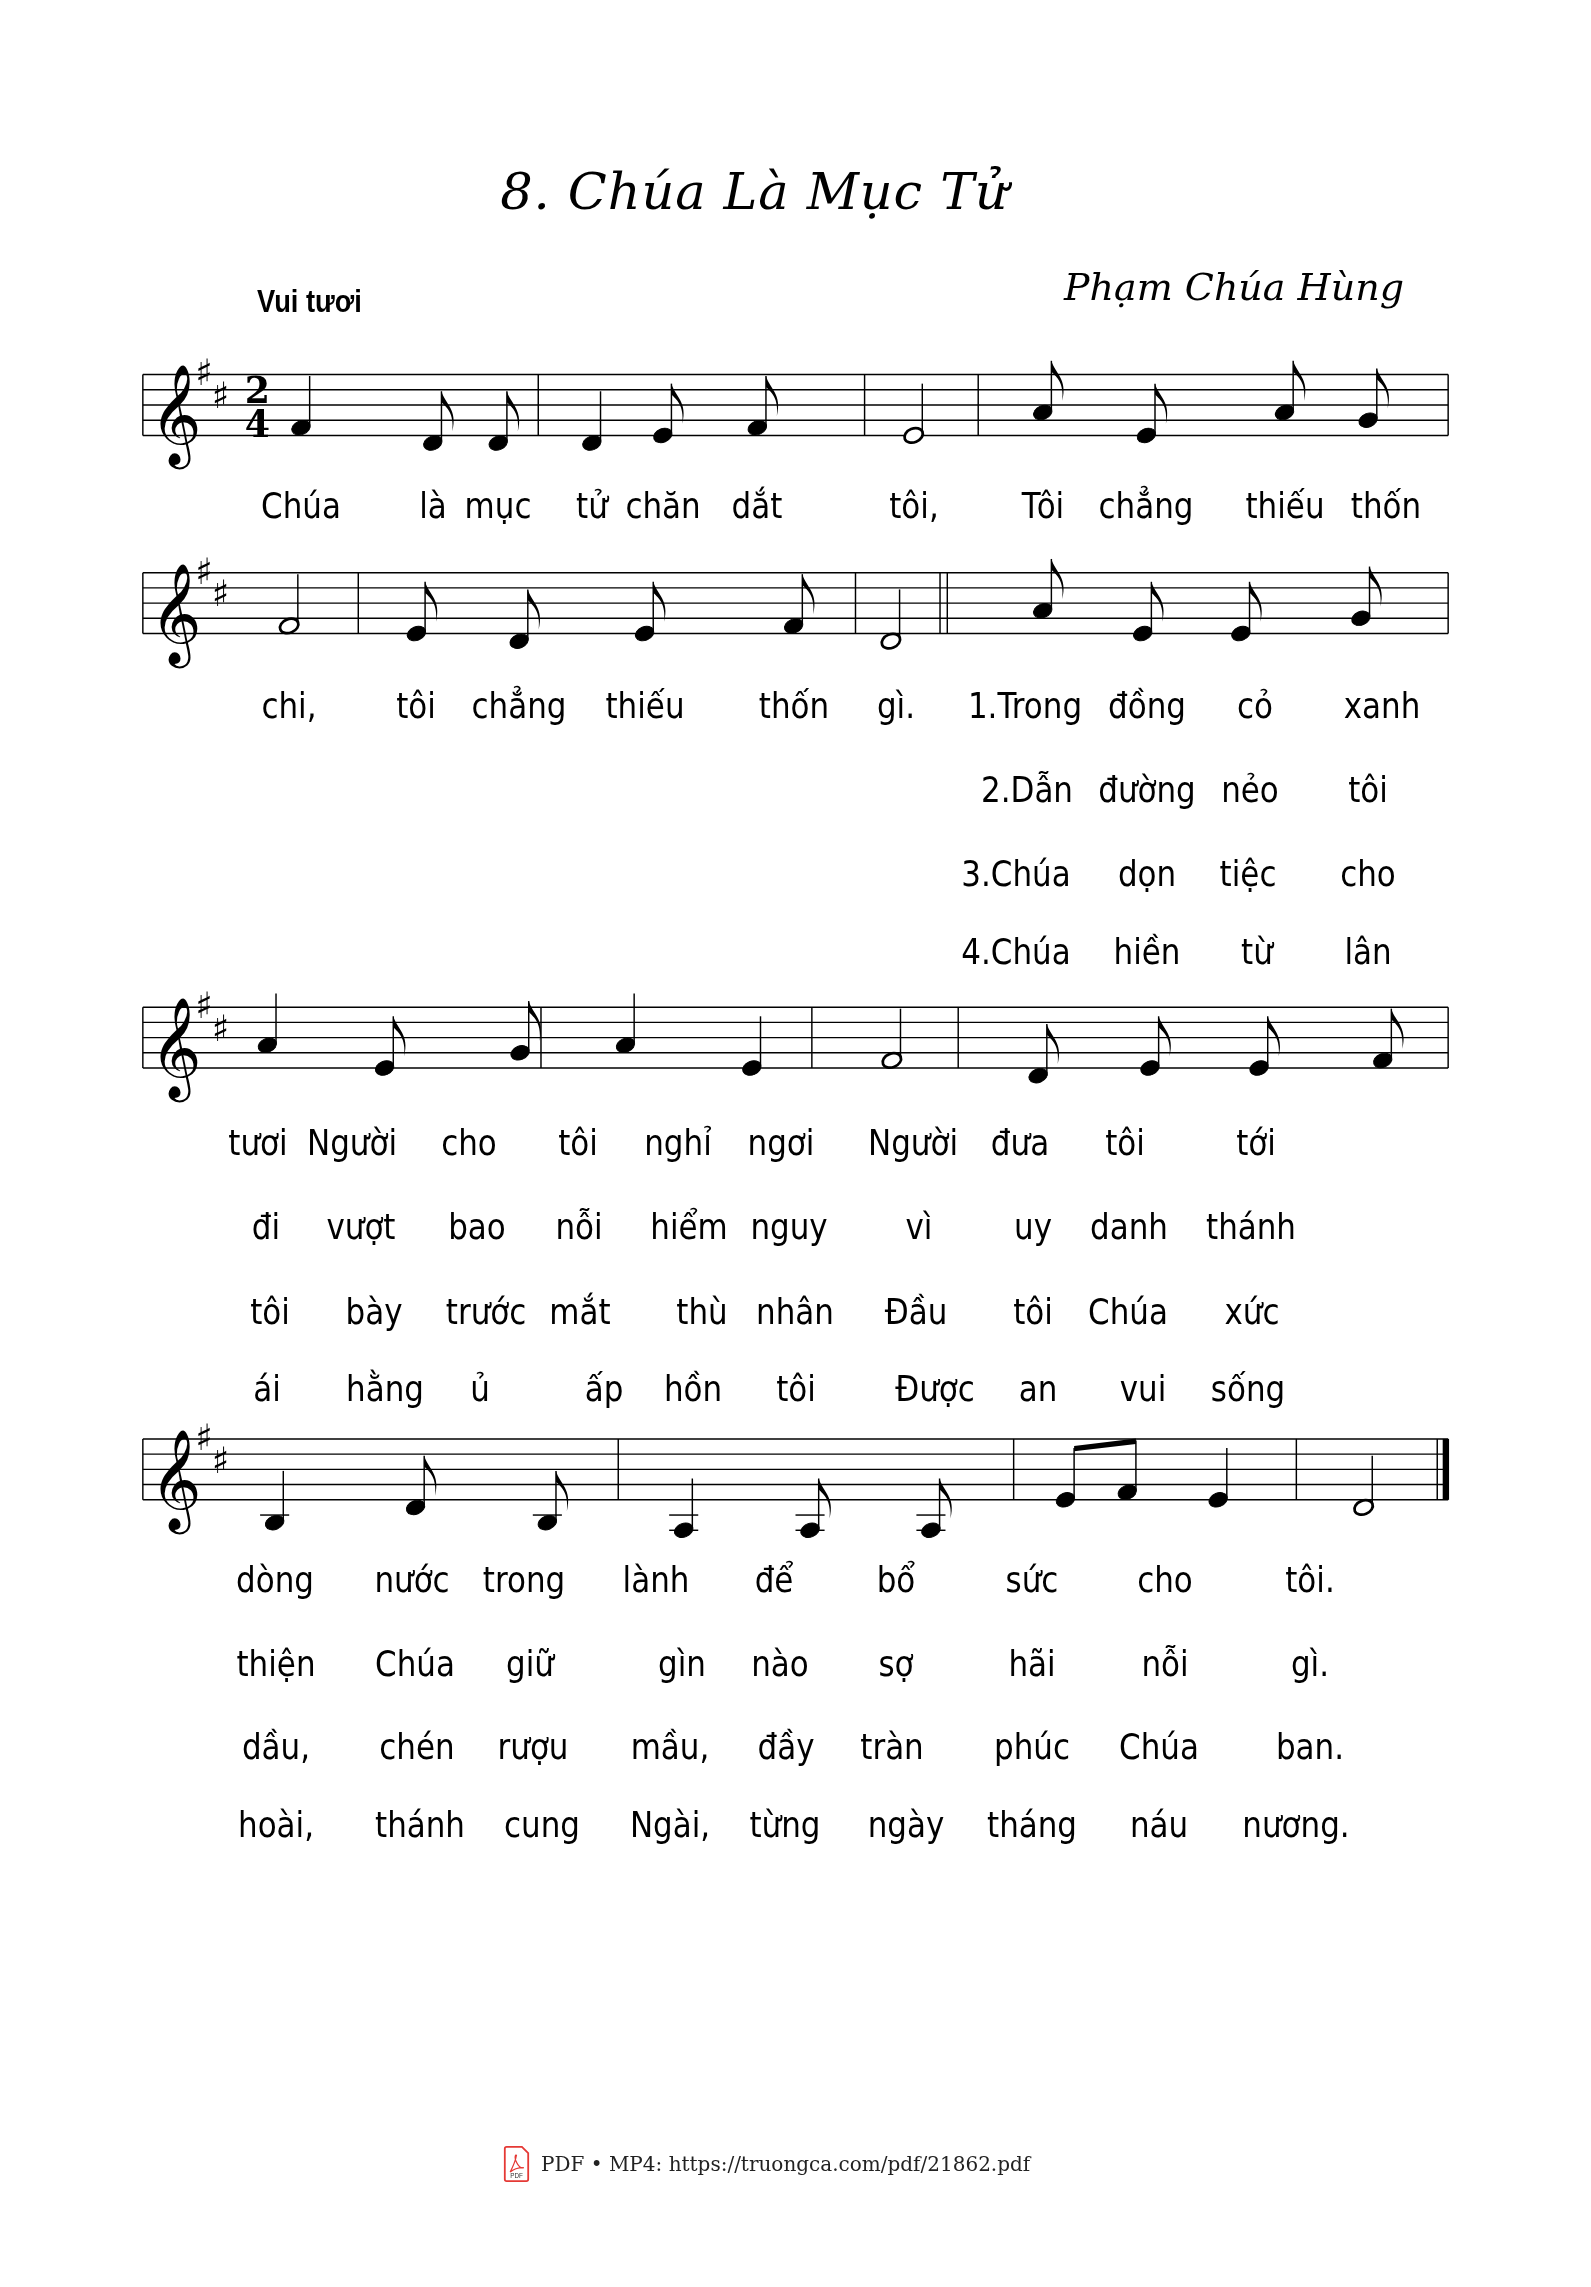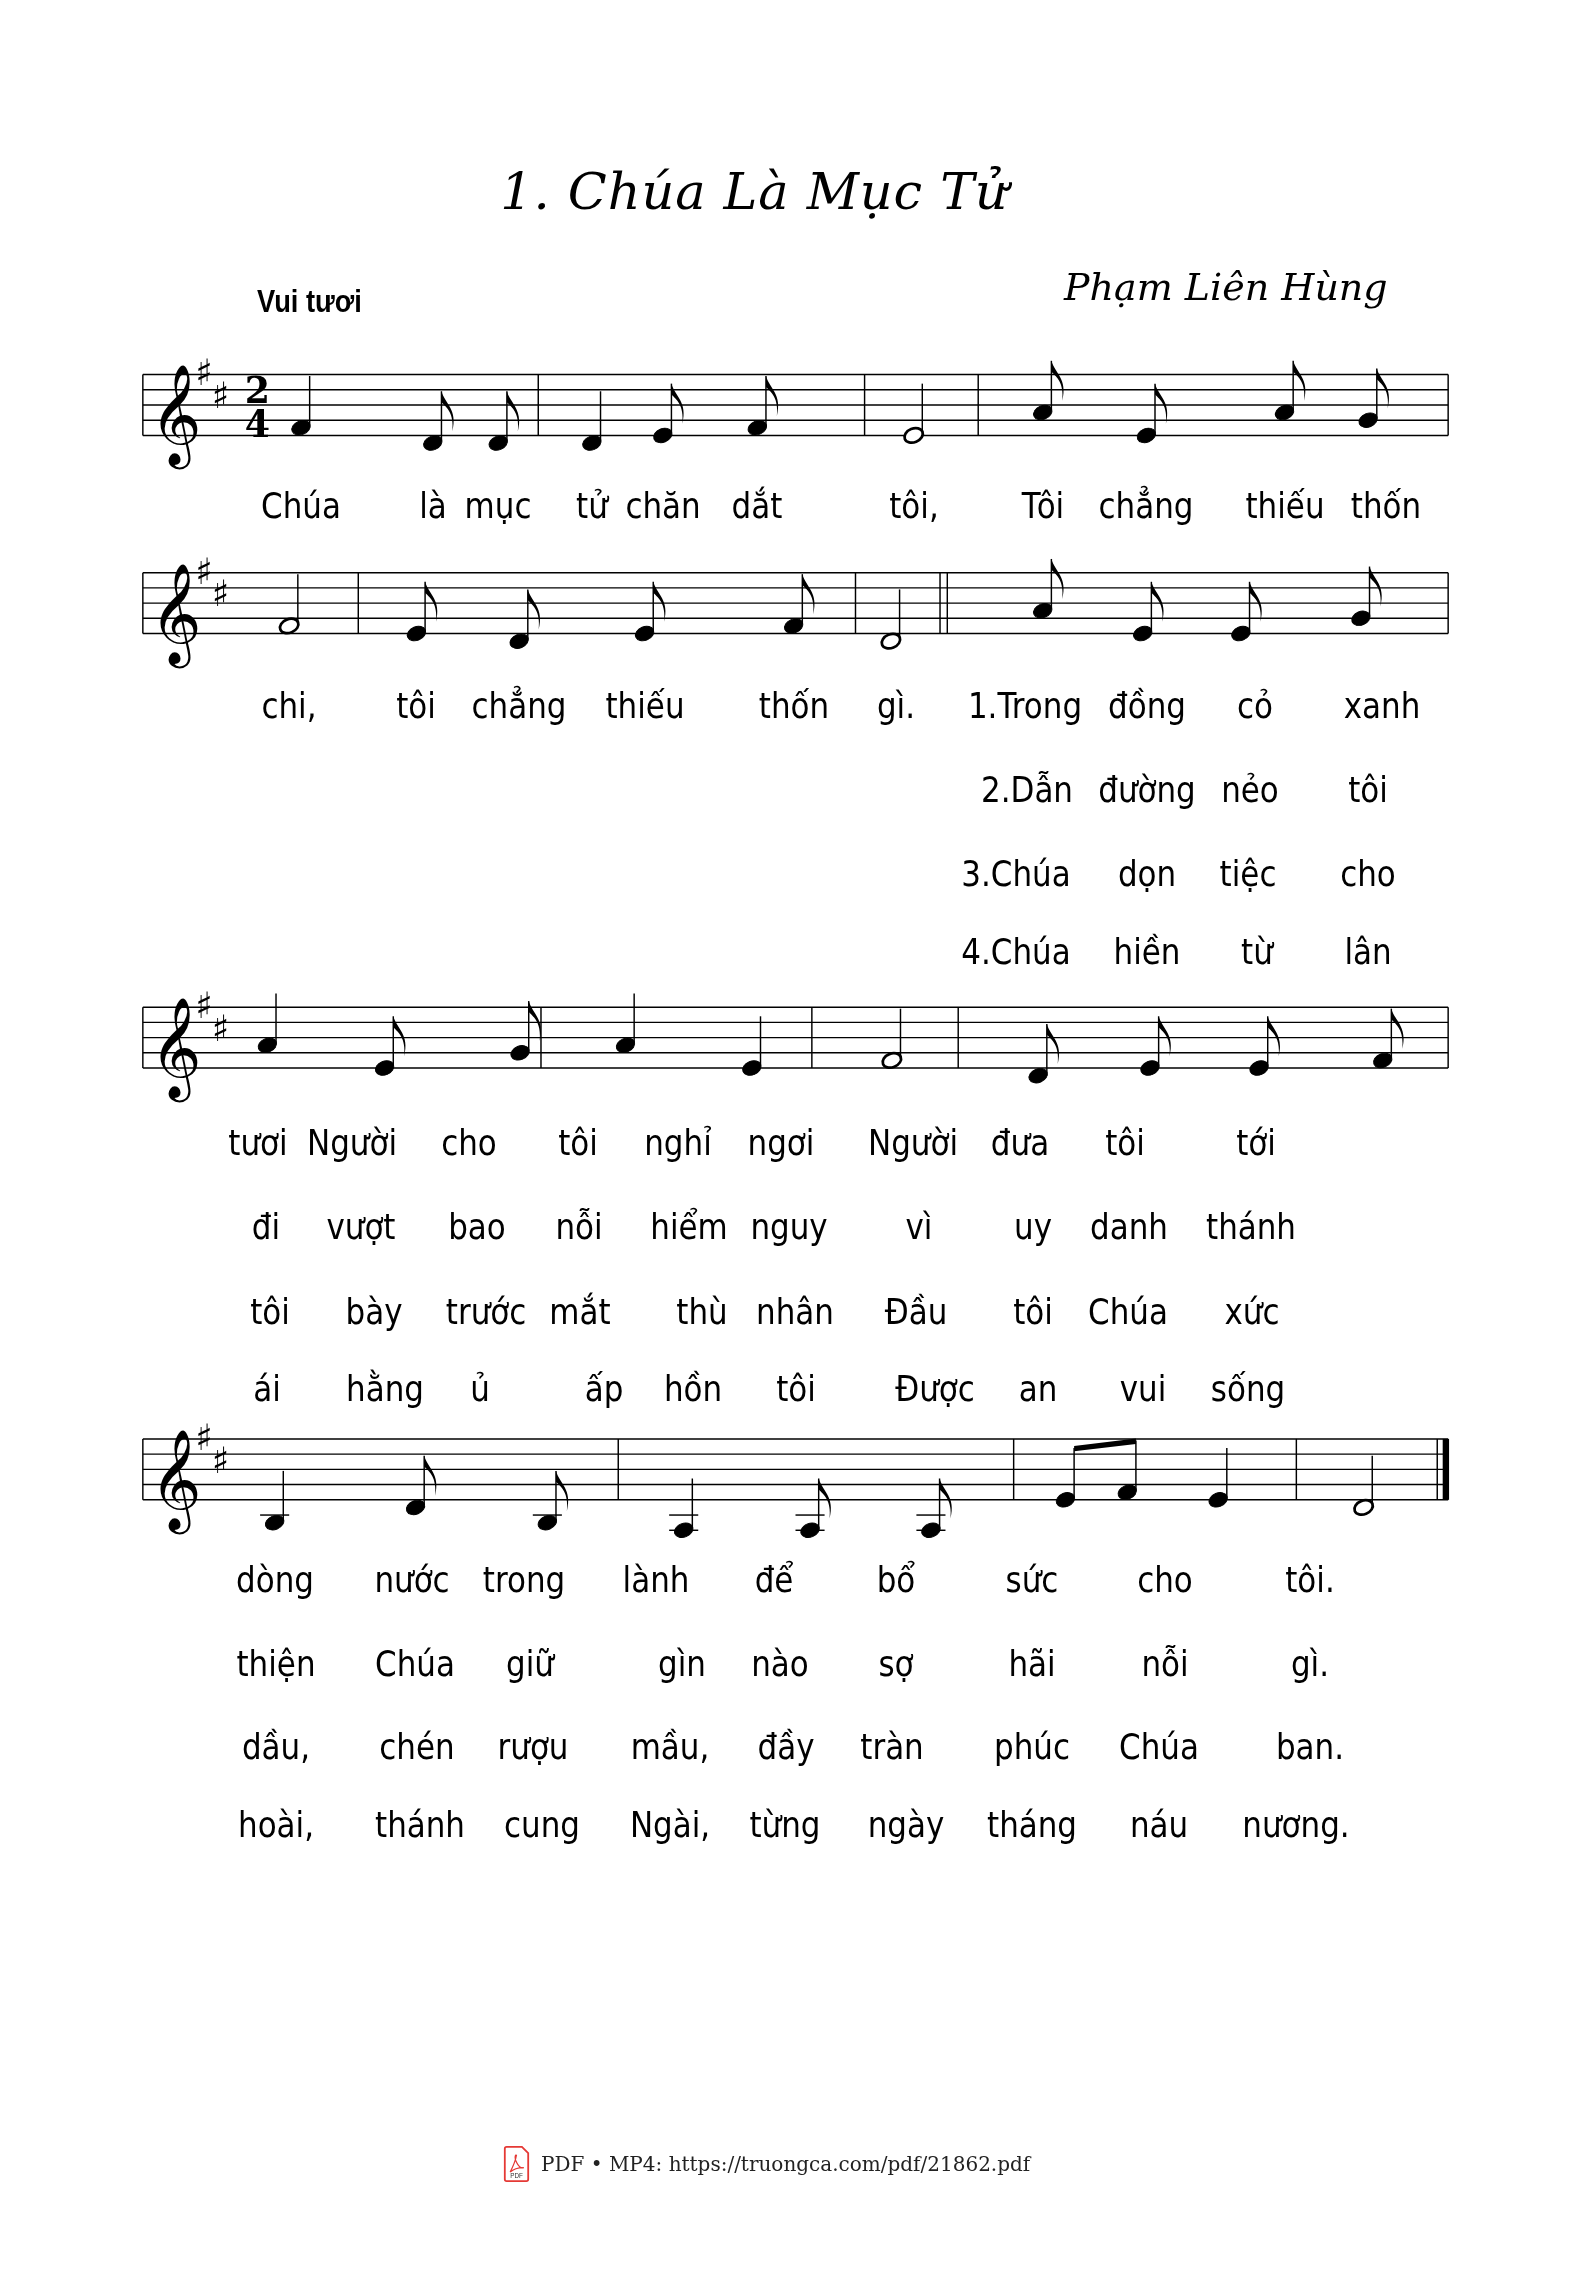--- a/index.html
+++ b/index.html
@@ -10,23 +10,23 @@
   #composer { left:1064px; top:265px; font-family:"DejaVu Serif", serif; font-style:italic; font-size:38px; }
   #score { left:0; top:0; }
   .lyric { position:absolute; font-family:"DejaVu Sans", sans-serif; font-size:36px; line-height:1; transform:translateX(-50%) scaleX(0.86); white-space:nowrap; }
   #footer { left:503px; top:2146px; display:flex; align-items:center; gap:11px; }
   #footer-icon { width:27px; height:36px; position:relative; }
   #footer-text { font-family:"DejaVu Serif", serif; font-size:20px; color:#222; }
 </style>
 </head>
 <body>
 
-<div id="title" class="abs">1. Chúa Là Mục Tử</div>
+<div id="title" class="abs">8. Chúa Là Mục Tử</div>
 <div id="tempo" class="abs">Vui tươi</div>
-<div id="composer" class="abs">Phạm Liên Hùng</div>
+<div id="composer" class="abs">Phạm Chúa Hùng</div>
 
 <svg id="score" class="abs" width="1591" height="2287" viewBox="0 0 1750 2516" xmlns="http://www.w3.org/2000/svg">
     <g>
       <line x1="157" y1="479" x2="1593" y2="479" stroke="#000" stroke-width="1.6"></line>
       <line x1="157" y1="462.25" x2="1593" y2="462.25" stroke="#000" stroke-width="1.6"></line>
       <line x1="157" y1="445.5" x2="1593" y2="445.5" stroke="#000" stroke-width="1.6"></line>
       <line x1="157" y1="428.75" x2="1593" y2="428.75" stroke="#000" stroke-width="1.6"></line>
       <line x1="157" y1="412" x2="1593" y2="412" stroke="#000" stroke-width="1.6"></line>
       <line x1="157" y1="412" x2="157" y2="479" stroke="#000" stroke-width="1.6"></line>
       <text x="165" y="489" font-size="96" font-family="DejaVu Sans, sans-serif">𝄞</text>

